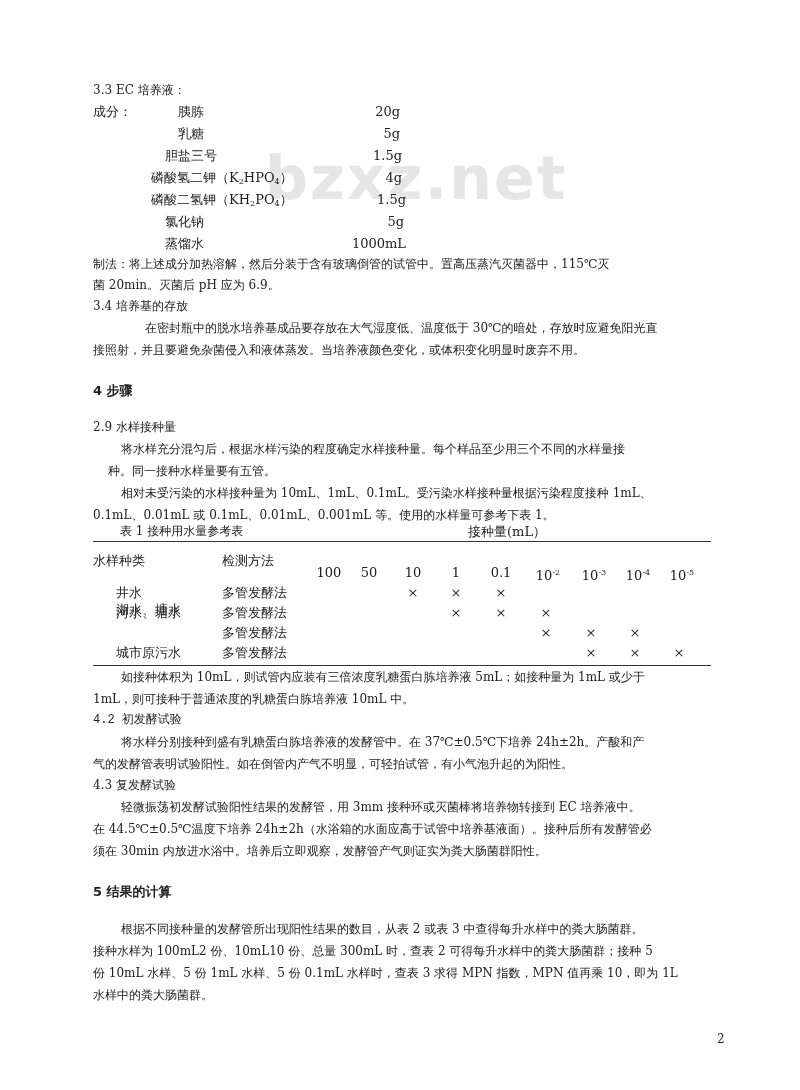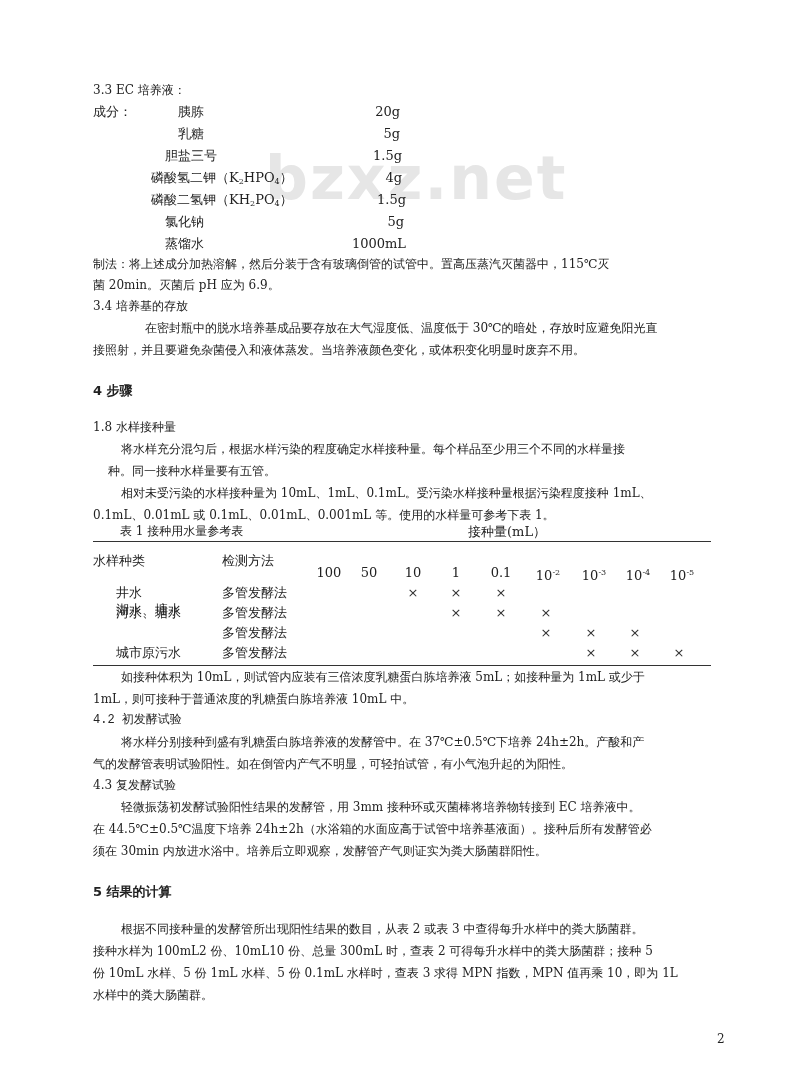--- a/index.html
+++ b/index.html
@@ -58,21 +58,21 @@
 
   <div class="line" style="top:255px;">制法：将上述成分加热溶解，然后分装于含有玻璃倒管的试管中。置高压蒸汽灭菌器中，115℃灭</div>
   <div class="line" style="top:276px;">菌 20min。灭菌后 pH 应为 6.9。</div>
 
   <div class="line" style="top:297px;">3.4  培养基的存放</div>
   <div class="line indent" style="top:319px;margin-left:24px;">在密封瓶中的脱水培养基成品要存放在大气湿度低、温度低于 30℃的暗处，存放时应避免阳光直</div>
   <div class="line" style="top:341px;">接照射，并且要避免杂菌侵入和液体蒸发。当培养液颜色变化，或体积变化明显时废弃不用。</div>
 
   <div class="line heading" style="top:381px;">4   步骤</div>
 
-  <div class="line" style="top:418px;">1.8  水样接种量</div>
+  <div class="line" style="top:418px;">2.9  水样接种量</div>
   <div class="line indent" style="top:440px;">将水样充分混匀后，根据水样污染的程度确定水样接种量。每个样品至少用三个不同的水样量接</div>
   <div class="line" style="top:462px;margin-left:15px;">种。同一接种水样量要有五管。</div>
   <div class="line indent" style="top:484px;">相对未受污染的水样接种量为 10mL、1mL、0.1mL。受污染水样接种量根据污染程度接种 1mL、</div>
   <div class="line" style="top:506px;">0.1mL、0.01mL 或 0.1mL、0.01mL、0.001mL 等。使用的水样量可参考下表 1。</div>
 
   <div class="line" style="left:120px; top:522px;">表 1   接种用水量参考表</div>
   <div class="rule" style="top:541px;"></div>
 
   <div class="cell" style="left:93px; top:551px; text-align:left;">水样种类</div>
   <div class="cell" style="left:222px; top:551px; text-align:left;">检测方法</div>

